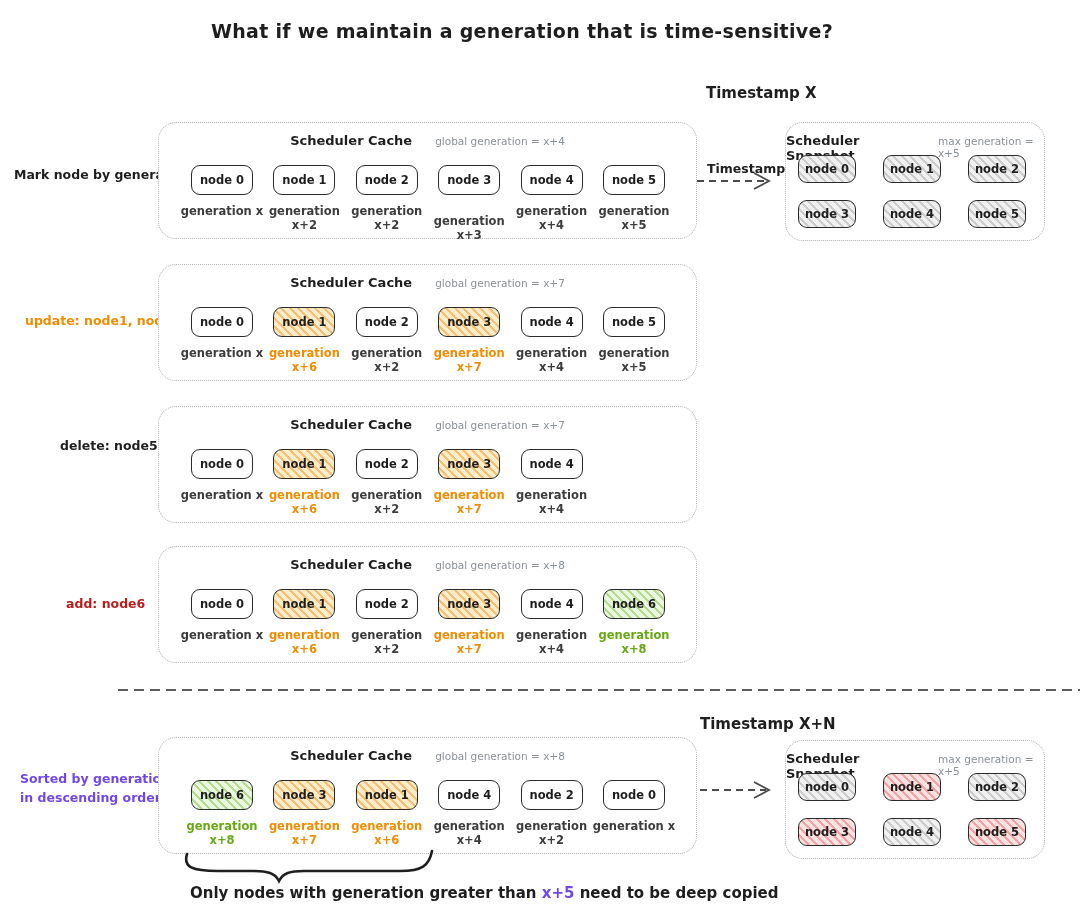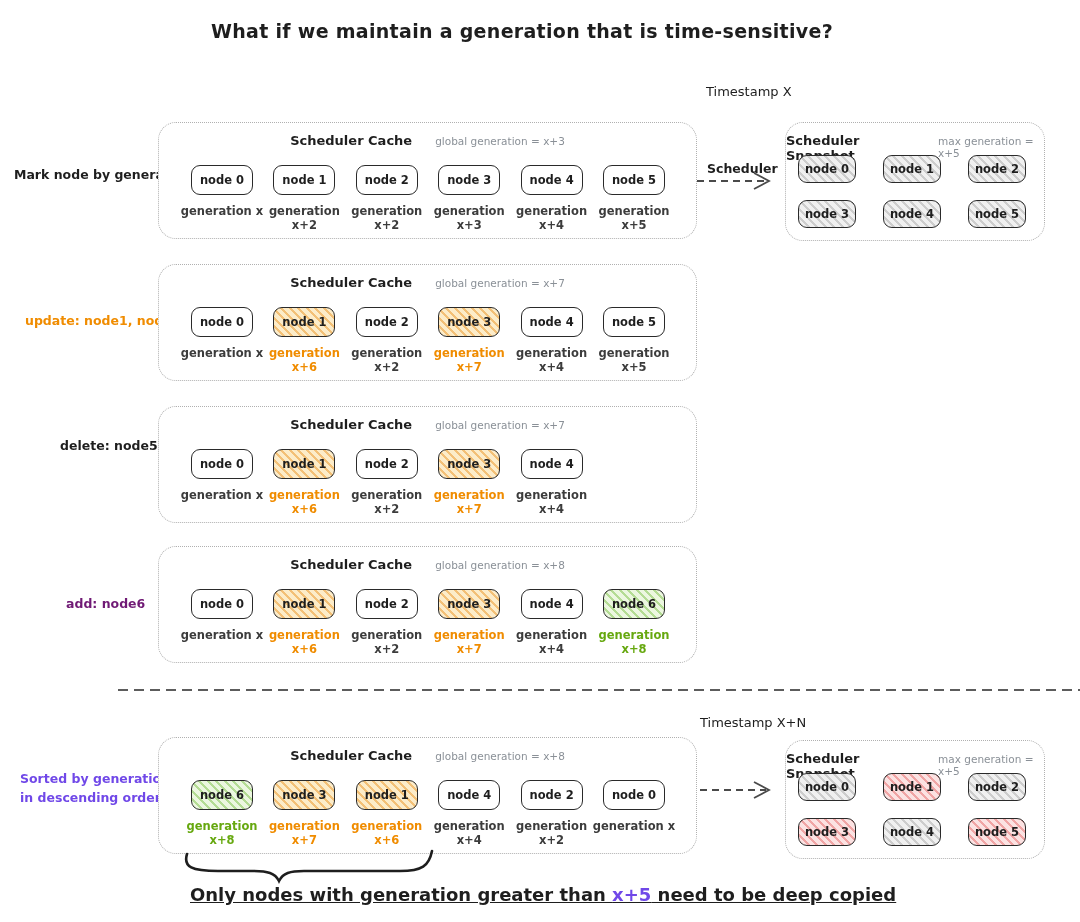--- a/index.html
+++ b/index.html
@@ -1,62 +1,62 @@
 <!DOCTYPE html>
 <html><head>
 <meta charset="utf-8">
 <style>
   html,body{margin:0;padding:0;background:#fff;}
   #canvas{position:relative;width:1080px;height:922px;background:#ffffff;overflow:hidden;
           font-family:"DejaVu Sans","Liberation Sans",sans-serif;color:#1e1e1e;}
   .abs{position:absolute;}
   #page-title{top:20px;left:0;width:1044px;text-align:center;font-size:19px;font-weight:700;letter-spacing:.3px;}
-  .timestamp{font-size:13px;font-weight:400;}
+  .timestamp{font-size:15px;font-weight:700;}
   .row-label{font-size:12.5px;font-weight:600;line-height:1.55;white-space:pre-line;}
   .cachebox,.snapbox{border:1.6px dotted #b0b0b0;border-radius:18px;background:#fff;}
   .boxhead{position:absolute;top:10px;left:0;right:0;display:flex;justify-content:center;align-items:baseline;gap:23px;}
   .boxtitle{font-size:13px;font-weight:700;}
   .boxsub{font-size:10.5px;font-weight:500;color:#8a9097;}
   .node{position:absolute;display:flex;align-items:center;justify-content:center;
         border:1.6px solid #2a2a2a;border-radius:9px;font-size:11.5px;font-weight:700;box-sizing:border-box;}
   .node.white{background:#ffffff;}
   .node.orange{background:repeating-linear-gradient(45deg,#f3c077 0 2px,#fcecc9 2px 6px);}
   .node.green{background:repeating-linear-gradient(45deg,#b4dc94 0 2px,#ecf7e0 2px 6px);}
   .node.gray{background:repeating-linear-gradient(45deg,#cdcdcd 0 2px,#f0f0f0 2px 6px);}
   .node.red{background:repeating-linear-gradient(45deg,#f0a5a5 0 2px,#fbe2e2 2px 6px);}
   .gen{position:absolute;width:96px;text-align:center;font-size:11.5px;font-weight:600;color:#3c3c3c;}
   #deepcopy-label{font-size:12.5px;font-weight:700;}
-  #footnote{font-size:18px;font-weight:700;text-decoration:underline;}
+  #footnote{font-size:15px;font-weight:700;}
   svg{position:absolute;top:0;left:0;pointer-events:none;}
 </style>
 </head>
 <body>
 
 <div id="canvas">
 
   <div id="page-title" class="abs">What if we maintain a generation that is time-sensitive?</div>
 
   <div class="abs timestamp" style="top:84px;left:706px;">Timestamp X</div>
   <div class="abs timestamp" style="top:702px;left:700px;margin-top:13px;">Timestamp X+N</div>
 
   <div id="rows-root">
       <div class="abs row-label" style="left: 14px; top: 165px;">Mark node by generation</div>
       <div class="abs cachebox" style="left: 158px; top: 122px; width: 537px; height: 115px;">
         <div class="boxhead">
           <span class="boxtitle">Scheduler Cache</span>
-          <span class="boxsub">global generation = x+3</span>
+          <span class="boxsub">global generation = x+4</span>
         </div>
         <div class="node white" style="left: 32px; top: 42px; width: 62px; height: 30px;">node 0</div>
         <div class="gen" style="left: 15px; top: 81px;">generation x</div>
         <div class="node white" style="left: 114.4px; top: 42px; width: 62px; height: 30px;">node 1</div>
         <div class="gen" style="left: 97.4px; top: 81px;">generation x+2</div>
         <div class="node white" style="left: 196.8px; top: 42px; width: 62px; height: 30px;">node 2</div>
         <div class="gen" style="left: 179.8px; top: 81px;">generation x+2</div>
         <div class="node white" style="left: 279.2px; top: 42px; width: 62px; height: 30px;">node 3</div>
-        <div class="gen" style="left: 262.2px; top: 81px;">generation x+3</div>
+        <div class="gen" style="left: 262.2px; top: 91px;">generation x+3</div>
         <div class="node white" style="left: 361.6px; top: 42px; width: 62px; height: 30px;">node 4</div>
         <div class="gen" style="left: 344.6px; top: 81px;">generation x+4</div>
         <div class="node white" style="left: 444px; top: 42px; width: 62px; height: 30px;">node 5</div>
         <div class="gen" style="left: 427px; top: 81px;">generation x+5</div>
       </div>
       <div class="abs row-label" style="left: 25px; top: 311px; color: rgb(240, 140, 0);">update: node1, node3</div>
       <div class="abs cachebox" style="left: 158px; top: 264px; width: 537px; height: 115px;">
         <div class="boxhead">
           <span class="boxtitle">Scheduler Cache</span>
           <span class="boxsub">global generation = x+7</span>
@@ -84,21 +84,21 @@
         <div class="gen" style="left: 15px; top: 81px;">generation x</div>
         <div class="node orange" style="left: 114.4px; top: 42px; width: 62px; height: 30px;">node 1</div>
         <div class="gen" style="left: 97.4px; top: 81px; color: rgb(240, 140, 0);">generation x+6</div>
         <div class="node white" style="left: 196.8px; top: 42px; width: 62px; height: 30px;">node 2</div>
         <div class="gen" style="left: 179.8px; top: 81px;">generation x+2</div>
         <div class="node orange" style="left: 279.2px; top: 42px; width: 62px; height: 30px;">node 3</div>
         <div class="gen" style="left: 262.2px; top: 81px; color: rgb(240, 140, 0);">generation x+7</div>
         <div class="node white" style="left: 361.6px; top: 42px; width: 62px; height: 30px;">node 4</div>
         <div class="gen" style="left: 344.6px; top: 81px;">generation x+4</div>
       </div>
-      <div class="abs row-label" style="left: 66px; top: 594px; color: #701a75;">add: node6</div>
+      <div class="abs row-label" style="left: 66px; top: 594px; color: #b91c1c;">add: node6</div>
       <div class="abs cachebox" style="left: 158px; top: 546px; width: 537px; height: 115px;">
         <div class="boxhead">
           <span class="boxtitle">Scheduler Cache</span>
           <span class="boxsub">global generation = x+8</span>
         </div>
         <div class="node white" style="left: 32px; top: 42px; width: 62px; height: 30px;">node 0</div>
         <div class="gen" style="left: 15px; top: 81px;">generation x</div>
         <div class="node orange" style="left: 114.4px; top: 42px; width: 62px; height: 30px;">node 1</div>
         <div class="gen" style="left: 97.4px; top: 81px; color: rgb(240, 140, 0);">generation x+6</div>
         <div class="node white" style="left: 196.8px; top: 42px; width: 62px; height: 30px;">node 2</div>
@@ -151,21 +151,21 @@
         </div>
         <div class="node gray" style="left: 12px; top: 32px; width: 58px; height: 28px;">node 0</div>
         <div class="node red" style="left: 97px; top: 32px; width: 58px; height: 28px;">node 1</div>
         <div class="node gray" style="left: 182px; top: 32px; width: 58px; height: 28px;">node 2</div>
         <div class="node red" style="left: 12px; top: 77px; width: 58px; height: 28px;">node 3</div>
         <div class="node gray" style="left: 97px; top: 77px; width: 58px; height: 28px;">node 4</div>
         <div class="node red" style="left: 182px; top: 77px; width: 58px; height: 28px;">node 5</div>
       </div>
     </div>
 
-  <div id="deepcopy-label" class="abs" style="top:161px;left:707px;">Scheduler</div>
+  <div id="deepcopy-label" class="abs" style="top:161px;left:707px;">Timestamp</div>
 
   <svg width="1080" height="922" viewBox="0 0 1080 922">
     <line x1="118" y1="690" x2="1080" y2="690" stroke="#5c5c5c" stroke-width="1.8" stroke-dasharray="10 6"></line>
     <g stroke="#4a4a4a" stroke-width="1.8" fill="none">
       <line x1="697" y1="181" x2="766" y2="181" stroke-dasharray="7 5"></line>
       <polyline points="754,173 769,181 754,189"></polyline>
     </g>
     <g stroke="#4a4a4a" stroke-width="1.8" fill="none">
       <line x1="700" y1="790" x2="766" y2="790" stroke-dasharray="7 5"></line>
       <polyline points="754,782 769,790 754,798"></polyline>

